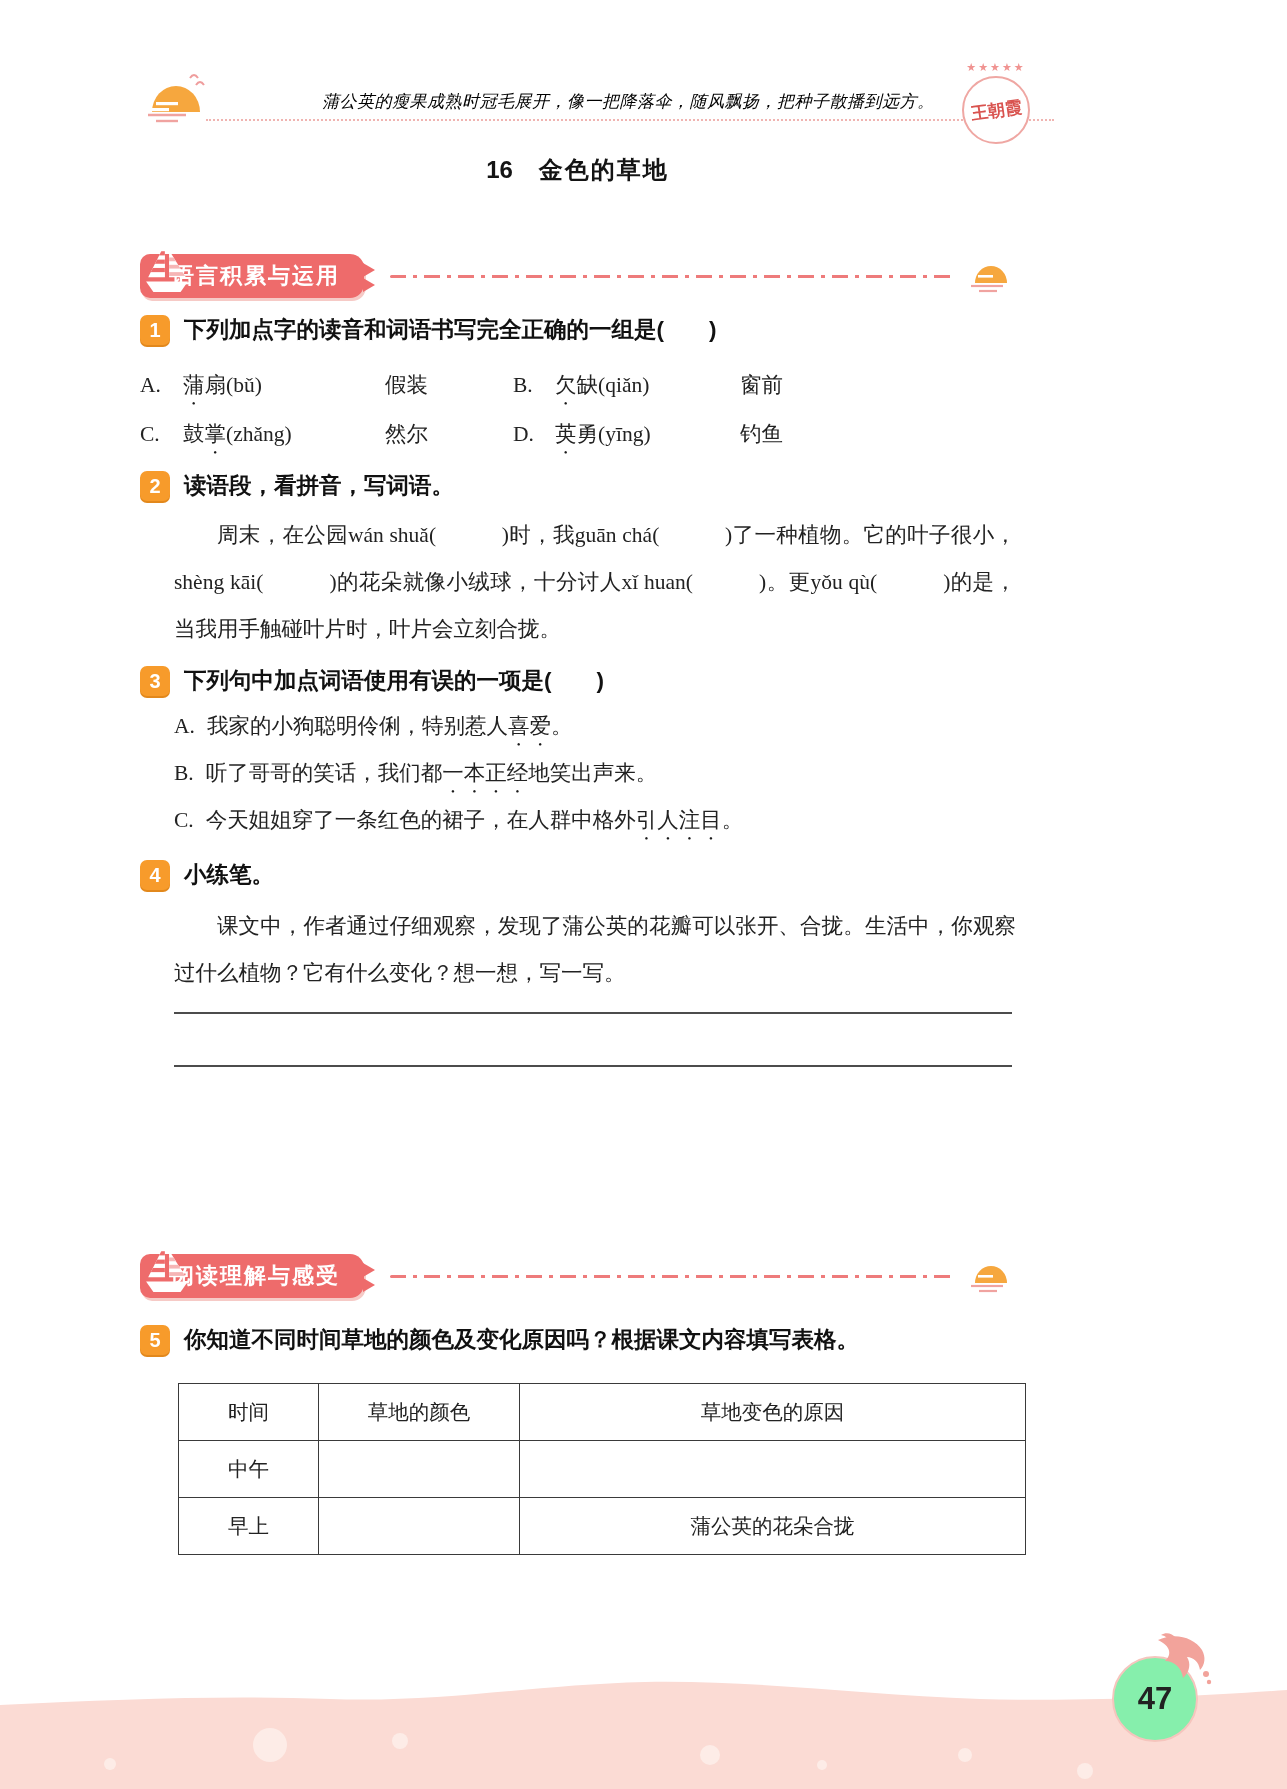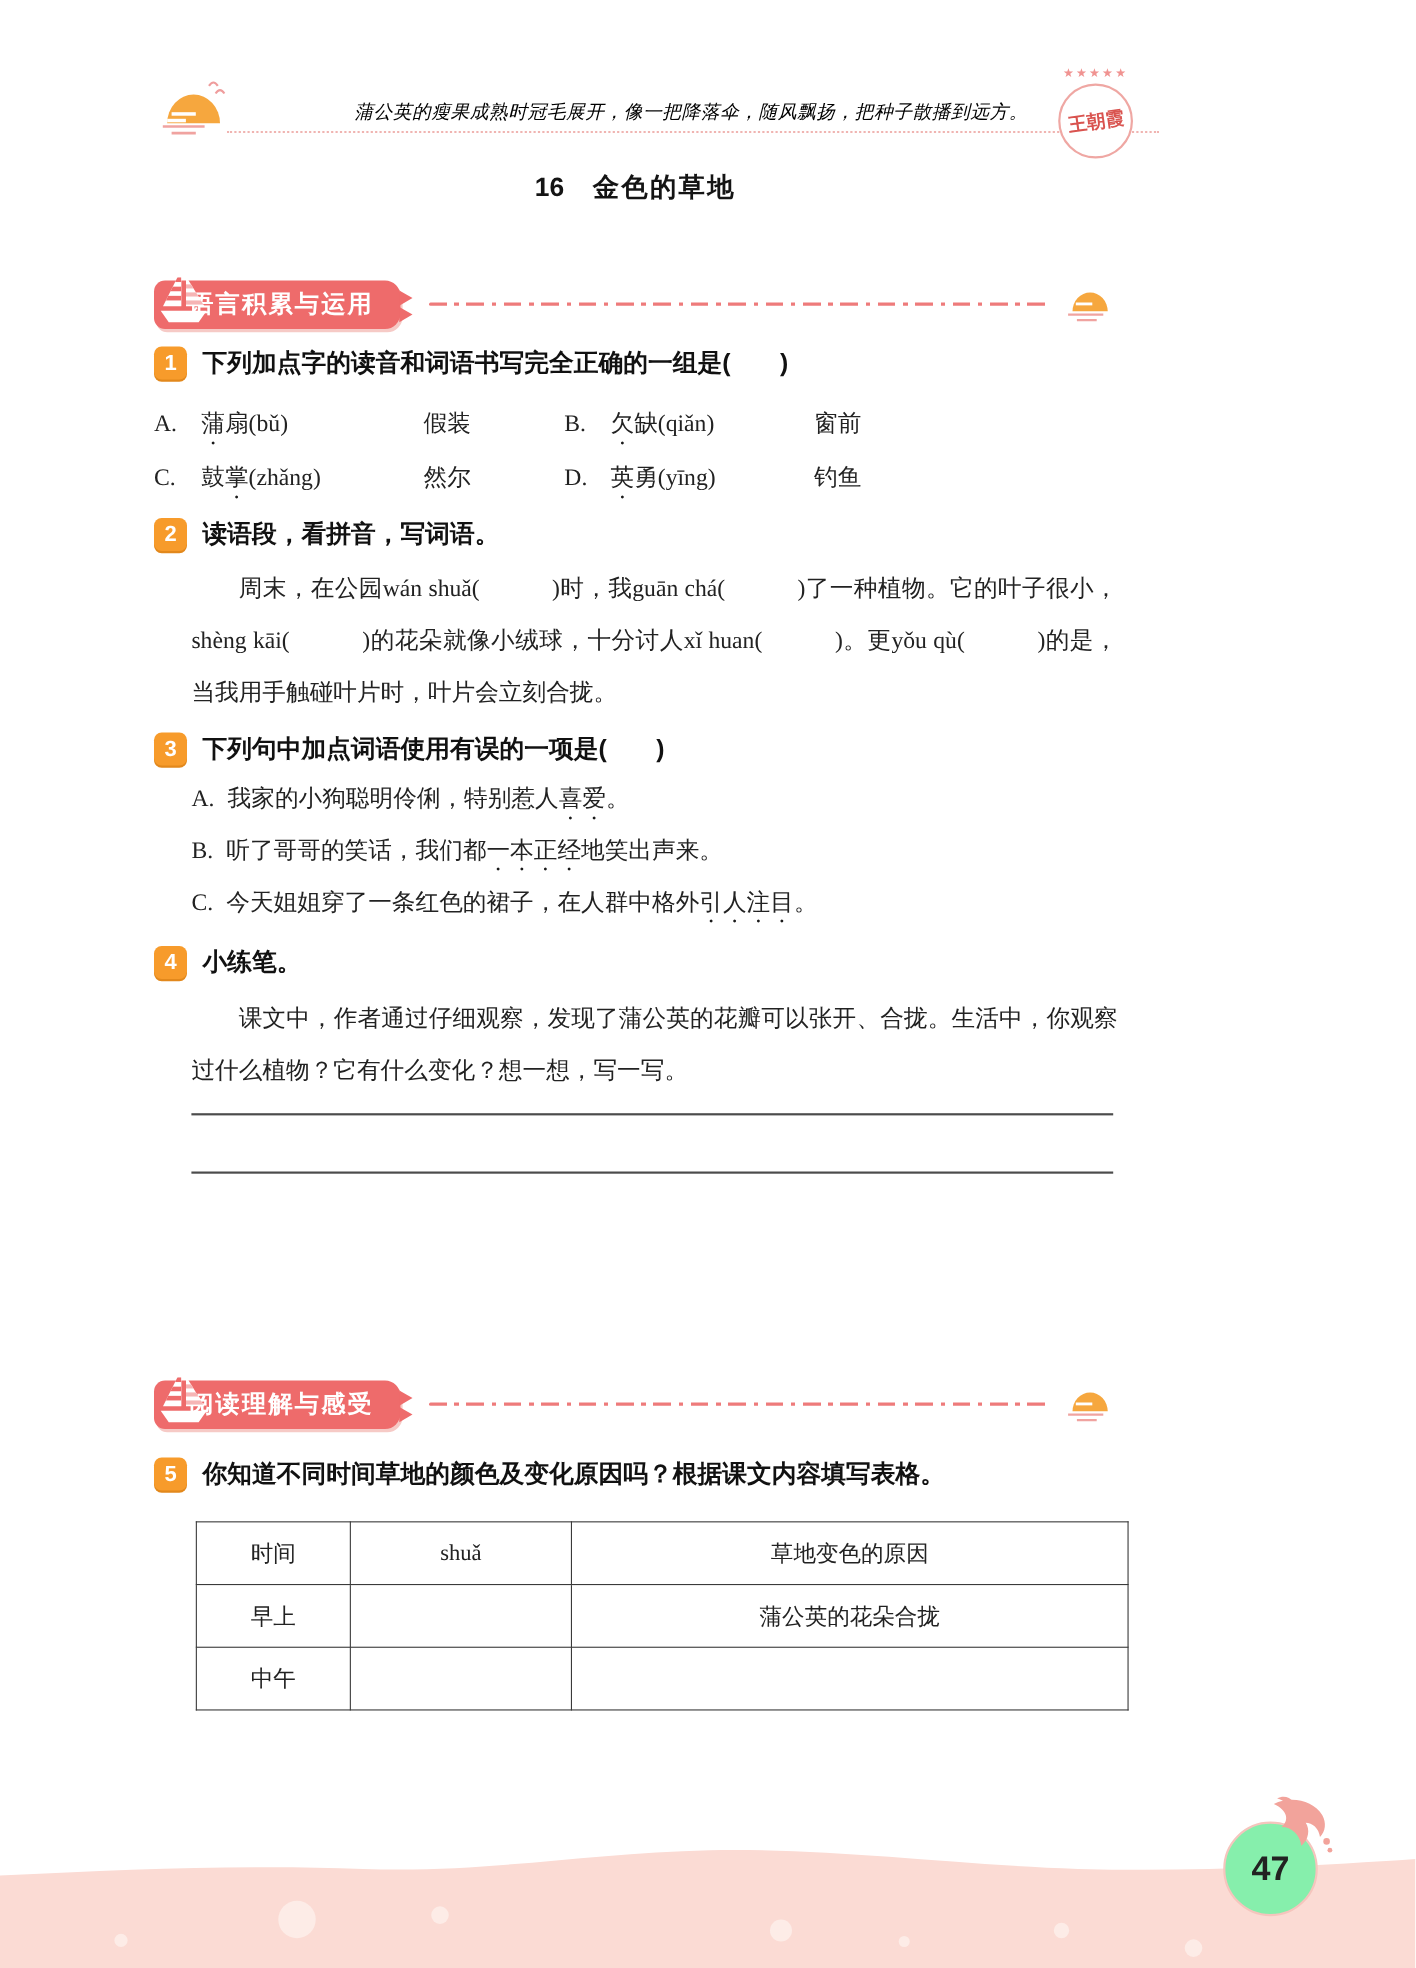--- a/index.html
+++ b/index.html
@@ -238,32 +238,32 @@
 
     <div class="q" style="top:1324px;">
       <span class="badge">5</span>
       <span class="stem">你知道不同时间草地的颜色及变化原因吗？根据课文内容填写表格。</span>
     </div>
 
     <table class="ctable">
       <tbody>
           <tr>
         <td class="col-time">时间</td>
-        <td class="col-color">shuǎ</td>
+        <td class="col-color">草地的颜色</td>
         <td class="col-reason">草地变色的原因</td>
+      </tr>
+      <tr>
+        <td>中午</td>
+        <td></td>
+        <td></td>
       </tr>
       <tr>
         <td>早上</td>
         <td></td>
         <td>蒲公英的花朵合拢</td>
-      </tr>
-      <tr>
-        <td>中午</td>
-        <td></td>
-        <td></td>
       </tr>
     </tbody>
       </table>
 
   </div>
 
   <svg class="wave" viewBox="0 0 1287 120" preserveAspectRatio="none">
     <path d="M0,36 C120,30 230,26 330,30 C440,34 530,16 645,13 C760,11 860,26 980,30 C1090,33 1200,27 1287,21 L1287,120 L0,120 Z" fill="#fbdbd4"></path>
     <circle cx="270" cy="76" r="17" fill="#fdece7"></circle>
     <circle cx="400" cy="72" r="8" fill="#fdece7"></circle>

